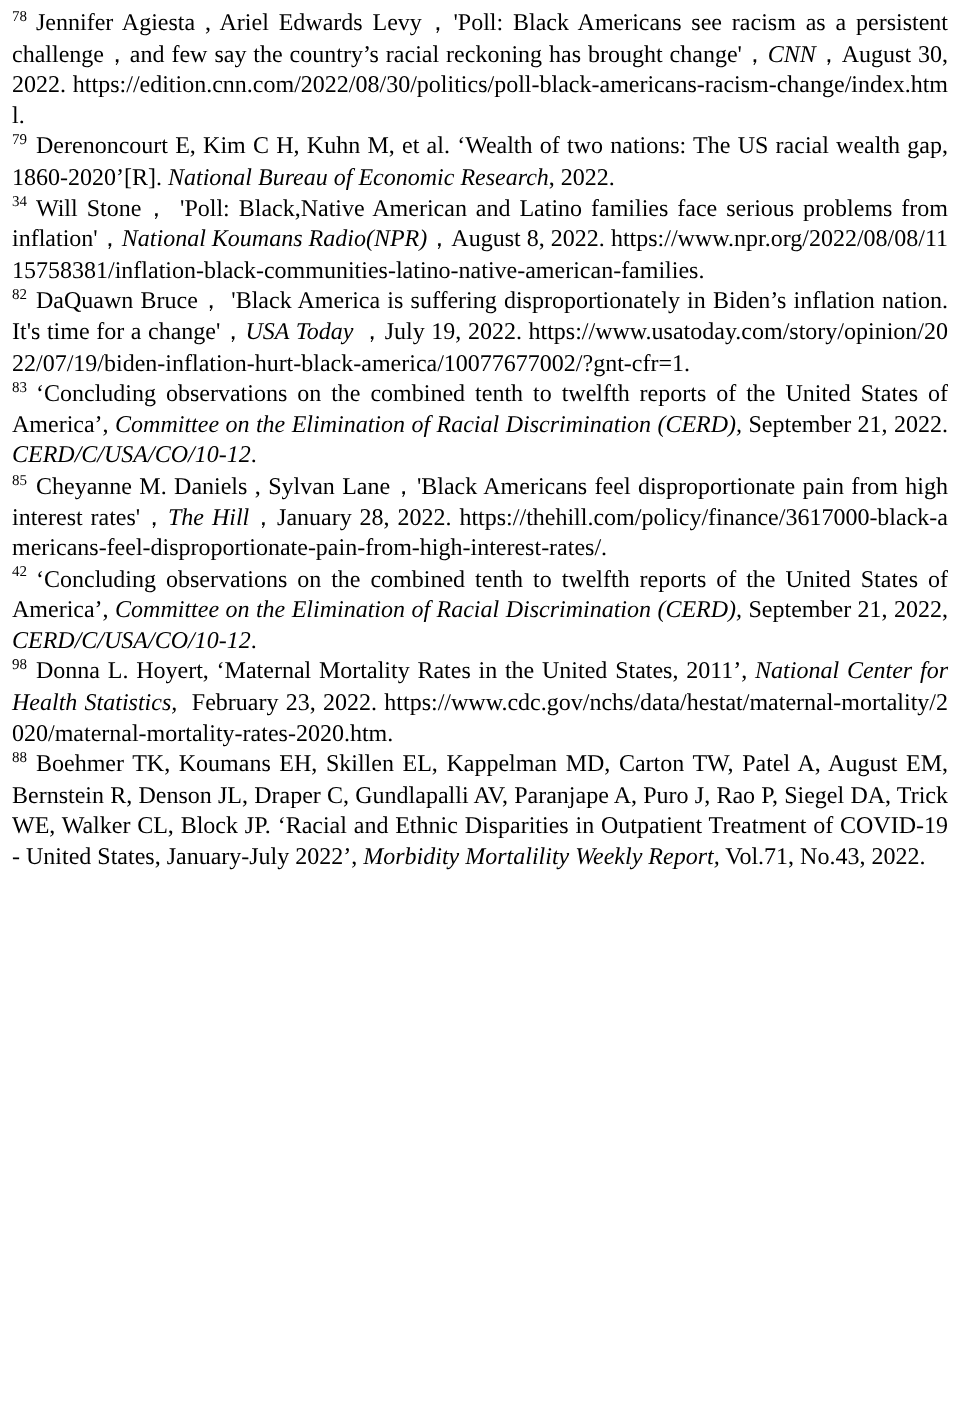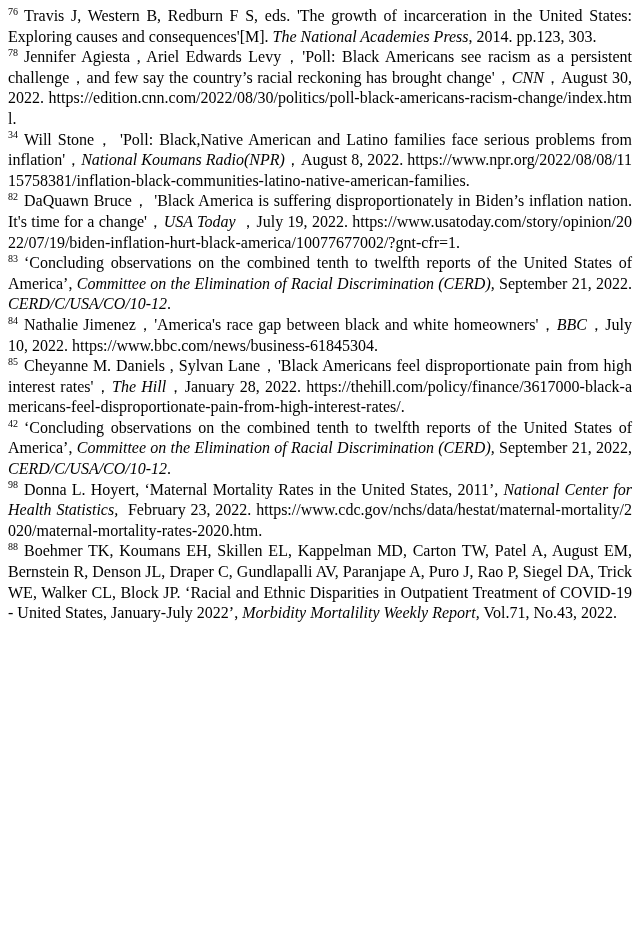--- a/index.html
+++ b/index.html
@@ -35,24 +35,23 @@
   }
   .url {
     word-break: break-all;
   }
 </style>
 </head>
 <body>
 
 <div class="page">
   <div>
-      <p class="footnote"><sup class="fn-num">76</sup><span>Travis J, Western B, Redburn F S, eds. 'The growth of incarceration in the United States: Exploring causes and consequences'[M]. </span><span class="it">The National Academies Press</span><span>, 2014. pp.123, 303.</span></p>
       <p class="footnote"><sup class="fn-num">78</sup><span>Jennifer Agiesta , Ariel Edwards Levy，'Poll: Black Americans see racism as a persistent challenge，and few say the country’s racial reckoning has brought change'，</span><span class="it">CNN</span><span>，August 30, 2022. </span><span class="url">https://edition.cnn.com/2022/08/30/politics/poll-black-americans-racism-change/index.html.</span></p>
+      <p class="footnote"><sup class="fn-num">79</sup><span>Derenoncourt E, Kim C H, Kuhn M, et al. ‘Wealth of two nations: The US racial wealth gap, 1860-2020’[R]. </span><span class="it">National Bureau of Economic Research</span><span>, 2022.</span></p>
       <p class="footnote"><sup class="fn-num">34</sup><span>Will Stone， 'Poll: Black,Native American and Latino families face serious problems from inflation'，</span><span class="it">National Koumans Radio(NPR)</span><span>，August 8, 2022. </span><span class="url">https://www.npr.org/2022/08/08/1115758381/inflation-black-communities-latino-native-american-families.</span></p>
       <p class="footnote"><sup class="fn-num">82</sup><span>DaQuawn Bruce， 'Black America is suffering disproportionately in Biden’s inflation nation. It's time for a change'，</span><span class="it">USA Today</span><span> ，July 19, 2022. </span><span class="url">https://www.usatoday.com/story/opinion/2022/07/19/biden-inflation-hurt-black-america/10077677002/?gnt-cfr=1.</span></p>
       <p class="footnote"><sup class="fn-num">83</sup><span>‘Concluding observations on the combined tenth to twelfth reports of the United States of America’, </span><span class="it">Committee on the Elimination of Racial Discrimination (CERD),</span><span> September 21, 2022. </span><span class="it">CERD/C/USA/CO/10-12</span><span>.</span></p>
-      <p class="footnote"><sup class="fn-num">84</sup><span>Nathalie Jimenez，'America's race gap between black and white homeowners'，</span><span class="it">BBC</span><span>，July 10, 2022. </span><span class="url">https://www.bbc.com/news/business-61845304.</span></p>
       <p class="footnote"><sup class="fn-num">85</sup><span>Cheyanne M. Daniels , Sylvan Lane，'Black Americans feel disproportionate pain from high interest rates'，</span><span class="it">The Hill</span><span>，January 28, 2022. </span><span class="url">https://thehill.com/policy/finance/3617000-black-americans-feel-disproportionate-pain-from-high-interest-rates/.</span></p>
       <p class="footnote"><sup class="fn-num">42</sup><span>‘Concluding observations on the combined tenth to twelfth reports of the United States of America’, </span><span class="it">Committee on the Elimination of Racial Discrimination (CERD),</span><span> September 21, 2022, </span><span class="it">CERD/C/USA/CO/10-12</span><span>.</span></p>
       <p class="footnote"><sup class="fn-num">98</sup><span>Donna L. Hoyert, ‘Maternal Mortality Rates in the United States, 2011’, </span><span class="it">National Center for Health Statistics,</span><span> &nbsp;February 23, 2022. </span><span class="url">https://www.cdc.gov/nchs/data/hestat/maternal-mortality/2020/maternal-mortality-rates-2020.htm.</span></p>
       <p class="footnote"><sup class="fn-num">88</sup><span>Boehmer TK, Koumans EH, Skillen EL, Kappelman MD, Carton TW, Patel A, August EM, Bernstein R, Denson JL, Draper C, Gundlapalli AV, Paranjape A, Puro J, Rao P, Siegel DA, Trick WE, Walker CL, Block JP. ‘Racial and Ethnic Disparities in Outpatient Treatment of COVID-19 - United States, January-July 2022’, </span><span class="it">Morbidity Mortalility Weekly Report,</span><span> Vol.71, No.43, 2022.</span></p>
     </div>
 </div>
 
 </body></html>

